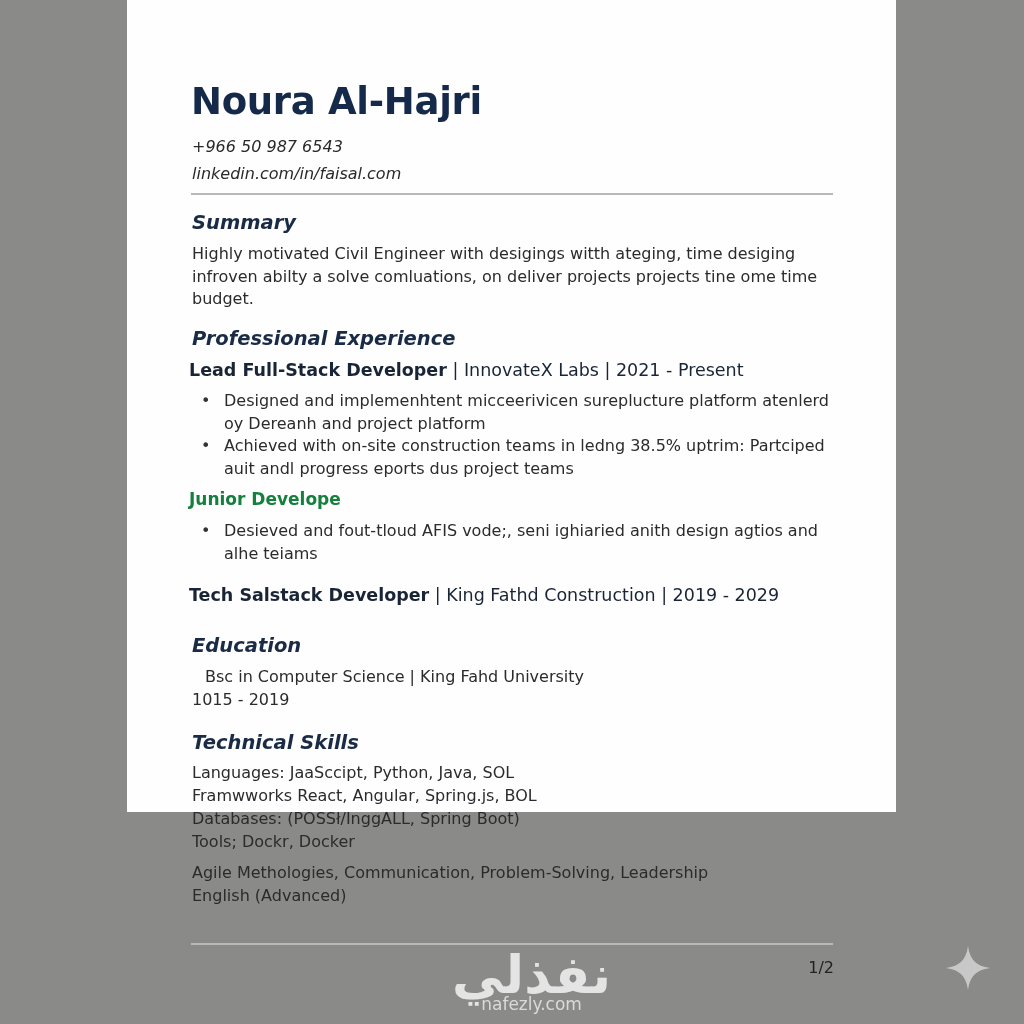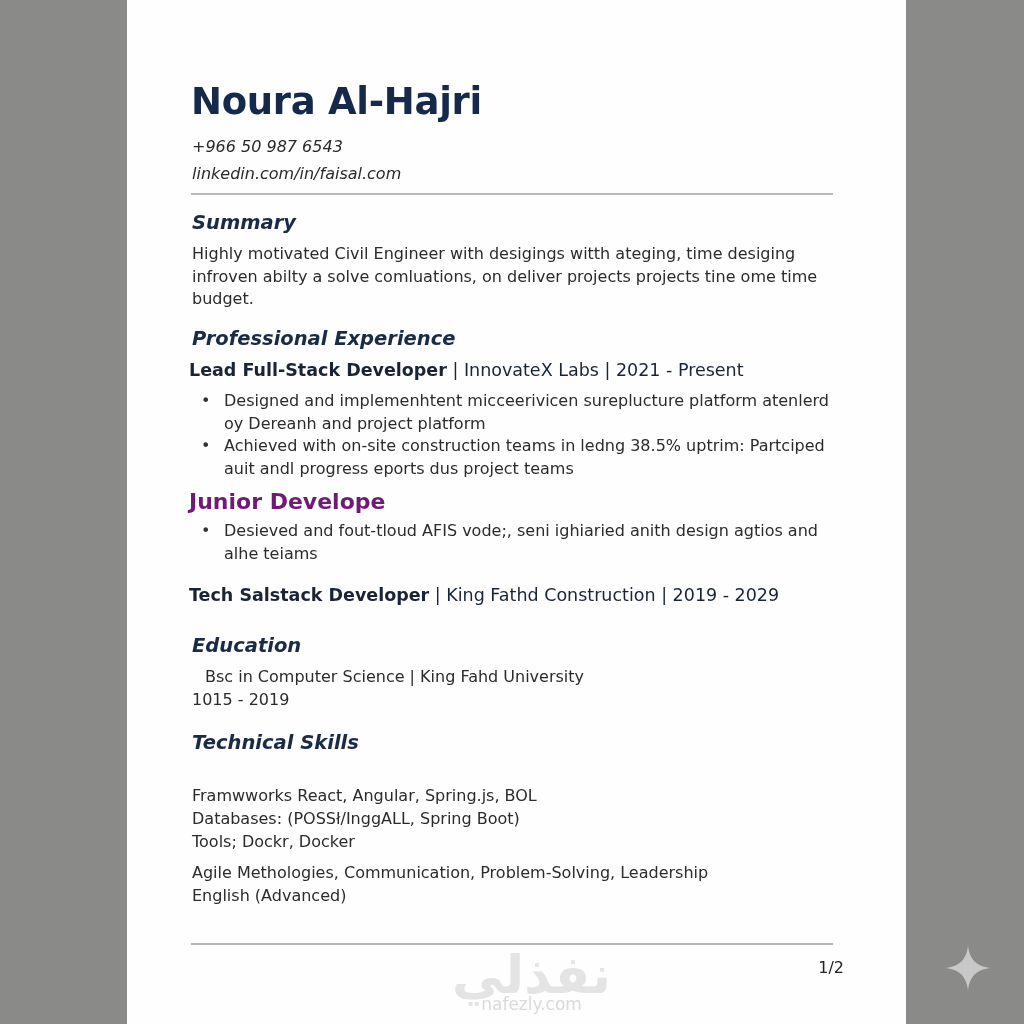--- a/index.html
+++ b/index.html
@@ -1,17 +1,17 @@
 <!DOCTYPE html>
 <html><head>
 <meta charset="utf-8">
 <style>
   html, body { margin:0; padding:0; }
   body { width:1024px; height:1024px; background:#8a8a89; position:relative; overflow:hidden; font-family:"DejaVu Sans", sans-serif; }
-  .page { position:absolute; left:127px; top:0; width:769px; height:1024px; background:#fefefe;padding-left:10px; }
+  .page { position:absolute; left:127px; top:0; width:769px; height:812px; background:#fefefe; }
   .name { position:absolute; left:64px; top:80px; font-size:37px; font-weight:bold; color:#15294a; letter-spacing:-0.3px; }
   .contact { position:absolute; left:65px; font-size:16px; color:#2a2a2a;font-style:italic; }
   .rule { position:absolute; left:64px; width:642px; height:2px; background:#b8b8b8; }
   .h2 { position:absolute; left:65px; font-size:19.5px; font-weight:bold; color:#1a2b45;font-style:italic; }
   .job { position:absolute; left:62px; font-size:17.5px; color:#1a2437; white-space:nowrap; }
   .job b { font-weight:bold; }
   .p { position:absolute; left:65px; font-size:16px; color:#2b2b2b; line-height:22.5px; width:630px; }
   ul.bl { position:absolute; left:65px; margin:0; padding:0; list-style:none; width:640px; }
   ul.bl li { position:relative; padding-left:32px; font-size:16px; color:#2b2b2b; line-height:22.5px; }
   ul.bl li::before { content:"•"; position:absolute; left:9px; top:0; color:#333; }
@@ -35,32 +35,33 @@
   <div class="p" style="top:243px">Highly motivated Civil Engineer with desigings witth ateging, time desiging infroven abilty a solve comluations, on deliver projects projects tine ome time budget.</div>
 
   <div class="h2" style="top:327px">Professional Experience</div>
 
   <div class="job" style="top:360px"><b>Lead Full-Stack Developer</b><span> | InnovateX Labs | 2021 - Present</span></div>
   <ul class="bl" style="top:390px">
     <li>Designed and implemenhtent micceerivicen sureplucture platform atenlerd oy Dereanh and project platform</li>
     <li>Achieved with on-site construction teams in ledng 38.5% uptrim: Partciped auit andl progress eports dus project teams</li>
   </ul>
 
-  <div class="job" style="top:489px"><b style="font-size:22px;color:#701a75">Junior Develope</b></div>
+  <div class="job" style="top:489px"><b style="font-size:17px;color:#15803d">Junior Develope</b></div>
   <ul class="bl" style="top:520px">
     <li>Desieved and fout-tloud AFIS vode;, seni ighiaried anith design agtios and alhe teiams</li>
   </ul>
 
   <div class="job" style="top:585px"><b>Tech Salstack Developer</b><span> | King Fathd Construction | 2019 - 2029</span></div>
 
   <div class="h2" style="top:634px">Education</div>
   <div class="line" style="top:667px;left:78px">Bsc in Computer Science | King Fahd University</div>
   <div class="line" style="top:690px">1015 - 2019</div>
 
   <div class="h2" style="top:731px">Technical Skills</div>
+  <div class="line" style="top:763px">Languages: JaaSccipt, Python, Java, SOL</div>
   <div class="line" style="top:786px">Framwworks React, Angular, Spring.js, BOL</div>
   <div class="line" style="top:809px">Databases: (POSSł/InggALL, Spring Boot)</div>
   <div class="line" style="top:832px">Tools; Dockr, Docker</div>
   <div class="line" style="top:863px">Agile Methologies, Communication, Problem-Solving, Leadership</div>
   <div class="line" style="top:886px">English (Advanced)</div>
 
   <div class="rule" style="top:943px"></div>
   <div class="pagenum">1/2</div>
 
   <div class="wm">

